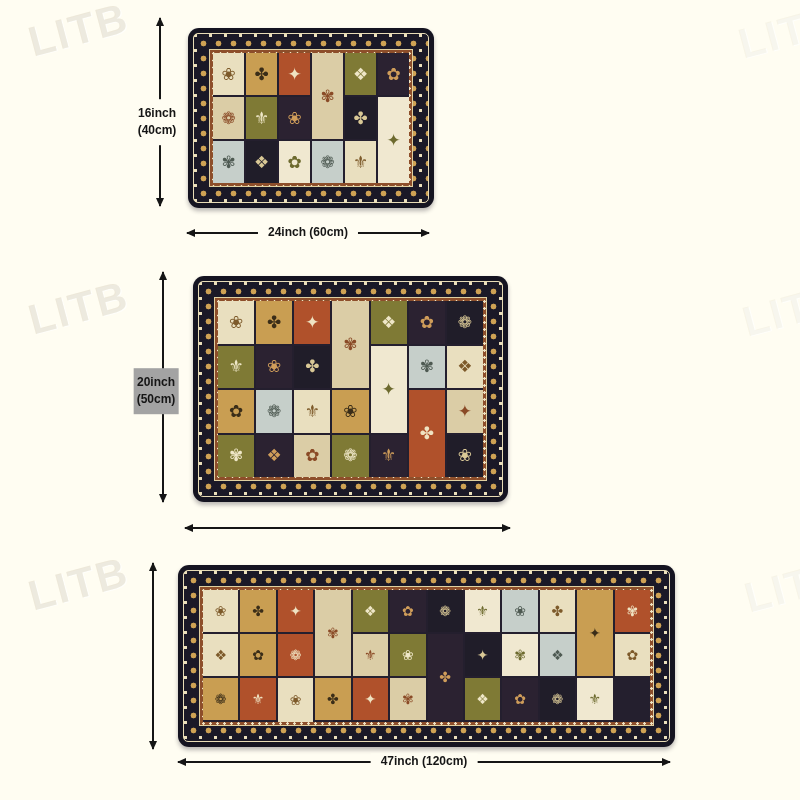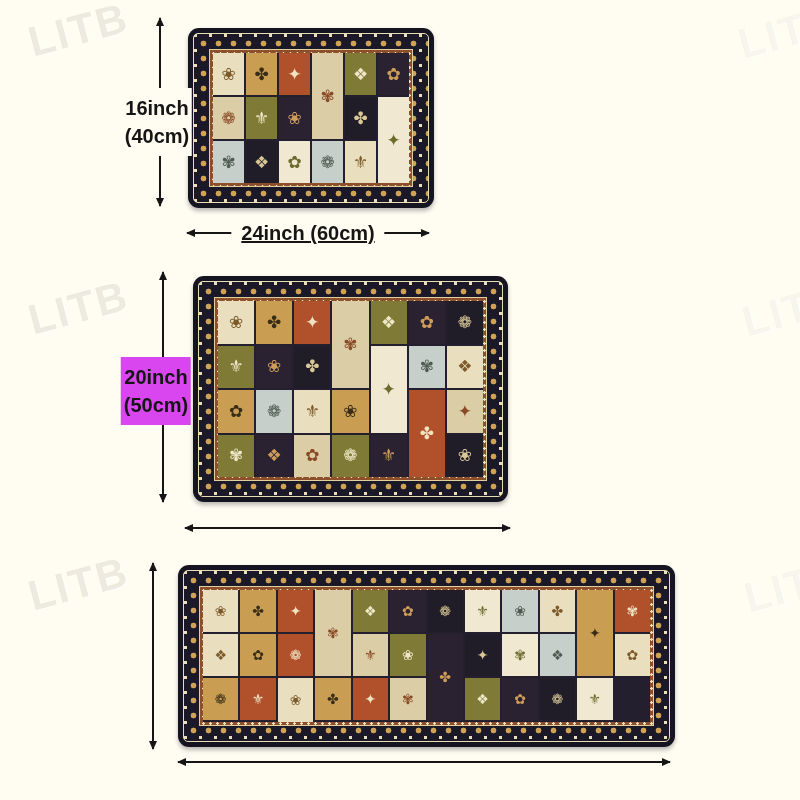--- a/index.html
+++ b/index.html
@@ -97,26 +97,26 @@
   .harrow2 { left:185px; top:527px; width:325px; }
   .harrow3 { left:178px; top:761px; width:492px; }
 
   
   .dim-label {
     position:absolute;
     transform:translate(-50%,-50%);
     background:#fffdf2;
     color:#151515;
     font-weight:700;
-    font-size:20px;
+    font-size:12px;
     text-align:center;
     white-space:nowrap;
   }
   .vlab { padding:6px 3px; line-height:1.4; }
-  .hlab { padding:2px 10px; line-height:1.1;text-decoration:underline; }
+  .hlab { padding:2px 10px; line-height:1.1; }
 </style>
 </head>
 <body>
 
 <div class="canvas" style="background: rgb(255, 253, 242);">
 
   <div class="wm" style="left:28px; top:6px;">LITB</div>
   <div class="wm" style="left:28px; top:284px;">LITB</div>
   <div class="wm" style="left:28px; top:560px;">LITB</div>
   <div class="wm faint" style="left:738px; top:8px;">LITB</div>
@@ -186,21 +186,21 @@
               <div class="tile" style="background: rgb(219, 205, 166); color: rgb(138, 74, 38);">✿</div>
               <div class="tile" style="background: rgb(127, 122, 53); color: rgb(239, 231, 200);">❁</div>
               <div class="tile" style="background: rgb(43, 34, 49); color: rgb(207, 157, 90);">⚜</div>
               <div class="tile" style="background: rgb(32, 29, 41); color: rgb(217, 200, 150);">❀</div>
             </div>
         </div>
       </div>
     </div>
   </div>
   <div class="varrow varrow2"></div>
-  <div class="dim-label vlab" style="left: 156px; top: 391px; color: rgb(21, 21, 21); background: #d946ef;">
+  <div class="dim-label vlab" style="left: 156px; top: 391px; color: rgb(21, 21, 21); background: #a3a3a3;">
     <div>20inch</div>
     <div>(50cm)</div>
   </div>
   <div class="harrow harrow2"></div>
 
   <div class="rug rug3">
     <div class="edge" style="background: rgb(21, 20, 33);">
       <div class="b1" style="background-color: rgb(27, 25, 39);">
         <div class="b2" style="background-color: rgb(141, 78, 42);">
           <div class="field">
@@ -236,14 +236,15 @@
               <div class="tile" style="background: rgb(43, 34, 49); color: rgb(207, 157, 90);">✿</div>
               <div class="tile" style="background: rgb(32, 29, 41); color: rgb(217, 200, 150);">❁</div>
               <div class="tile" style="background: rgb(240, 232, 208); color: rgb(109, 106, 46);">⚜</div>
             </div>
         </div>
       </div>
     </div>
   </div>
   <div class="varrow varrow3"></div>
   <div class="harrow harrow3"></div>
+  <div class="dim-label hlab" style="left: 424px; top: 762px; color: rgb(21, 21, 21); background: rgb(255, 253, 242);">47inch (120cm)</div>
 
 </div>
 
 </body></html>

